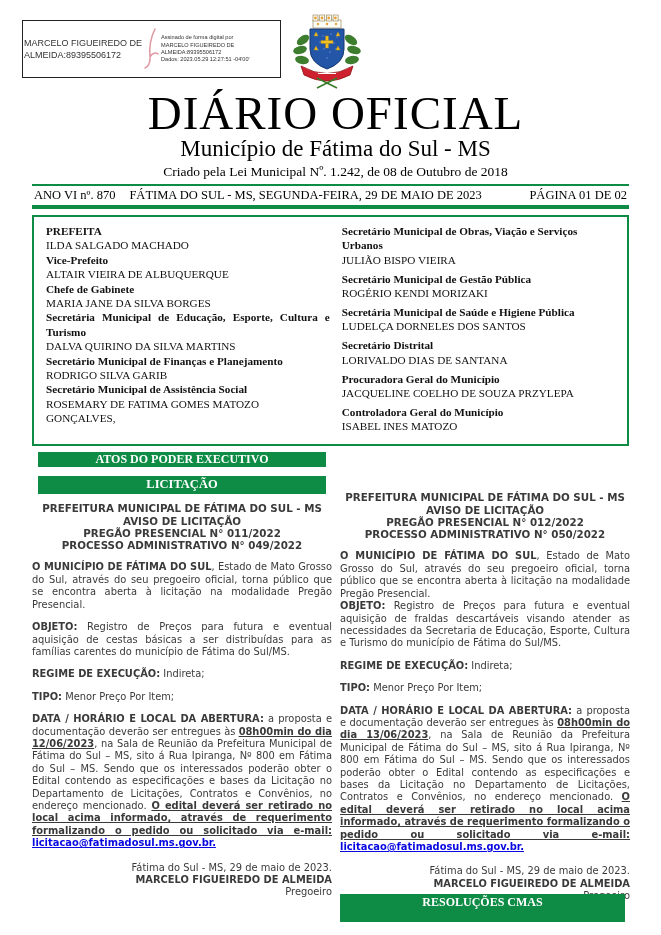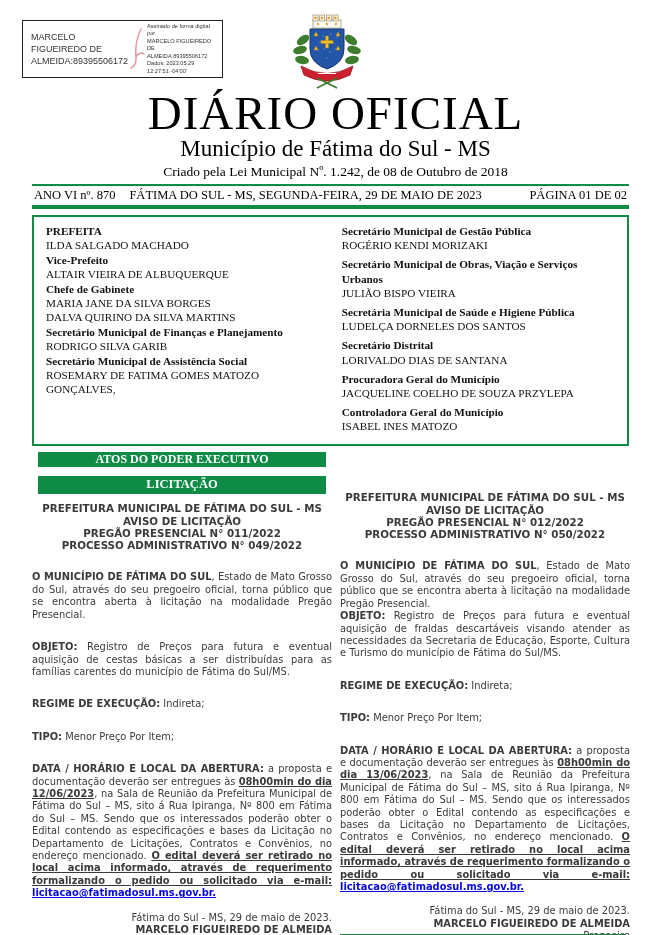--- a/index.html
+++ b/index.html
@@ -4,23 +4,23 @@
 <style>
   * { margin:0; padding:0; box-sizing:border-box; }
   body { background:#777; font-family:"Liberation Serif", serif; }
   .page {
     position:relative; width:661px; height:935px; margin:0 auto;
     background:#ffffff; overflow:hidden; color:#111;
   }
   
   .header { position:relative; height:90px; }
   .sig-box {
-    position:absolute; left:22px; top:20px; width:201px; height:58px;
+    position:absolute; left:22px; top:20px; width:259px; height:58px;
     border:1.5px solid #222; display:flex; align-items:center;
-    padding:3px 8px; background:#fff;
+    padding:3px 1px; background:#fff;
   }
   .sig-name {
     width:118px; font-family:"Liberation Sans", sans-serif;
     font-size:9px; line-height:12px; color:#333; letter-spacing:0px;
   }
   .sig-scribble { width:18px; height:44px; flex:0 0 auto; margin-right:1px; }
   .sig-details {
     font-family:"Liberation Sans", sans-serif; font-size:5.6px; line-height:7.4px; color:#333;
   }
   .coat { position:absolute; left:291px; top:12px; }
@@ -68,21 +68,21 @@
     margin-top:-7px;
   }
   .notice-heading {
     font-family:"DejaVu Sans", "Liberation Sans", sans-serif; font-weight:bold;
     font-size:10.3px; line-height:12.3px; text-align:center; color:#3a3a3a;
     margin-top:8px;
   }
   .para {
     font-family:"DejaVu Sans", "Liberation Sans", sans-serif;
     font-size:9.9px; line-height:12.4px; text-align:justify; color:#3a3a3a;
-    margin-top:20px;
+    margin-top:10px;
   }
   .para.tight { margin-top:0; }
   b.lbl { font-weight:bold; color:#3a3a3a; }
   .ubold { font-weight:bold; text-decoration:underline; }
   a.email { color:var(--link); font-weight:bold; text-decoration:underline; }
   .sig-block {
     font-family:"DejaVu Sans", "Liberation Sans", sans-serif;
     font-size:9.9px; line-height:12.2px; text-align:right; color:#3a3a3a;
     margin-top:12px;
   }
@@ -203,39 +203,40 @@
         </div>
       <div class="official">
           <div class="off-title">Vice-Prefeito</div>
           <div class="off-name">ALTAIR VIEIRA DE ALBUQUERQUE</div>
         </div>
       <div class="official">
           <div class="off-title">Chefe de Gabinete</div>
           <div class="off-name">MARIA JANE DA SILVA BORGES</div>
         </div>
       <div class="official">
+          <div class="off-title">Secretária Municipal de Educação, Esporte, Cultura e Turismo</div>
           <div class="off-name">DALVA QUIRINO DA SILVA MARTINS</div>
         </div>
       <div class="official">
           <div class="off-title">Secretário Municipal de Finanças e Planejamento</div>
           <div class="off-name">RODRIGO SILVA GARIB</div>
         </div>
       <div class="official">
           <div class="off-title">Secretário Municipal de Assistência Social</div>
           <div class="off-name">ROSEMARY DE FATIMA GOMES MATOZO GONÇALVES,</div>
         </div>
     </div>
     <div class="off-col-right">
       <div class="official">
+          <div class="off-title">Secretário Municipal de Obras, Viação e Serviços Urbanos</div>
+          <div class="off-name">JULIÃO BISPO VIEIRA</div>
+        </div>
+      <div class="official">
           <div class="off-title">Secretário Municipal de Gestão Pública</div>
           <div class="off-name">ROGÉRIO KENDI MORIZAKI</div>
-        </div>
-      <div class="official">
-          <div class="off-title">Secretário Municipal de Obras, Viação e Serviços Urbanos</div>
-          <div class="off-name">JULIÃO BISPO VIEIRA</div>
         </div>
       <div class="official">
           <div class="off-title">Secretária Municipal de Saúde e Higiene Pública</div>
           <div class="off-name">LUDELÇA DORNELES DOS SANTOS</div>
         </div>
       <div class="official">
           <div class="off-title">Secretário Distrital</div>
           <div class="off-name">LORIVALDO DIAS DE SANTANA</div>
         </div>
       <div class="official">

